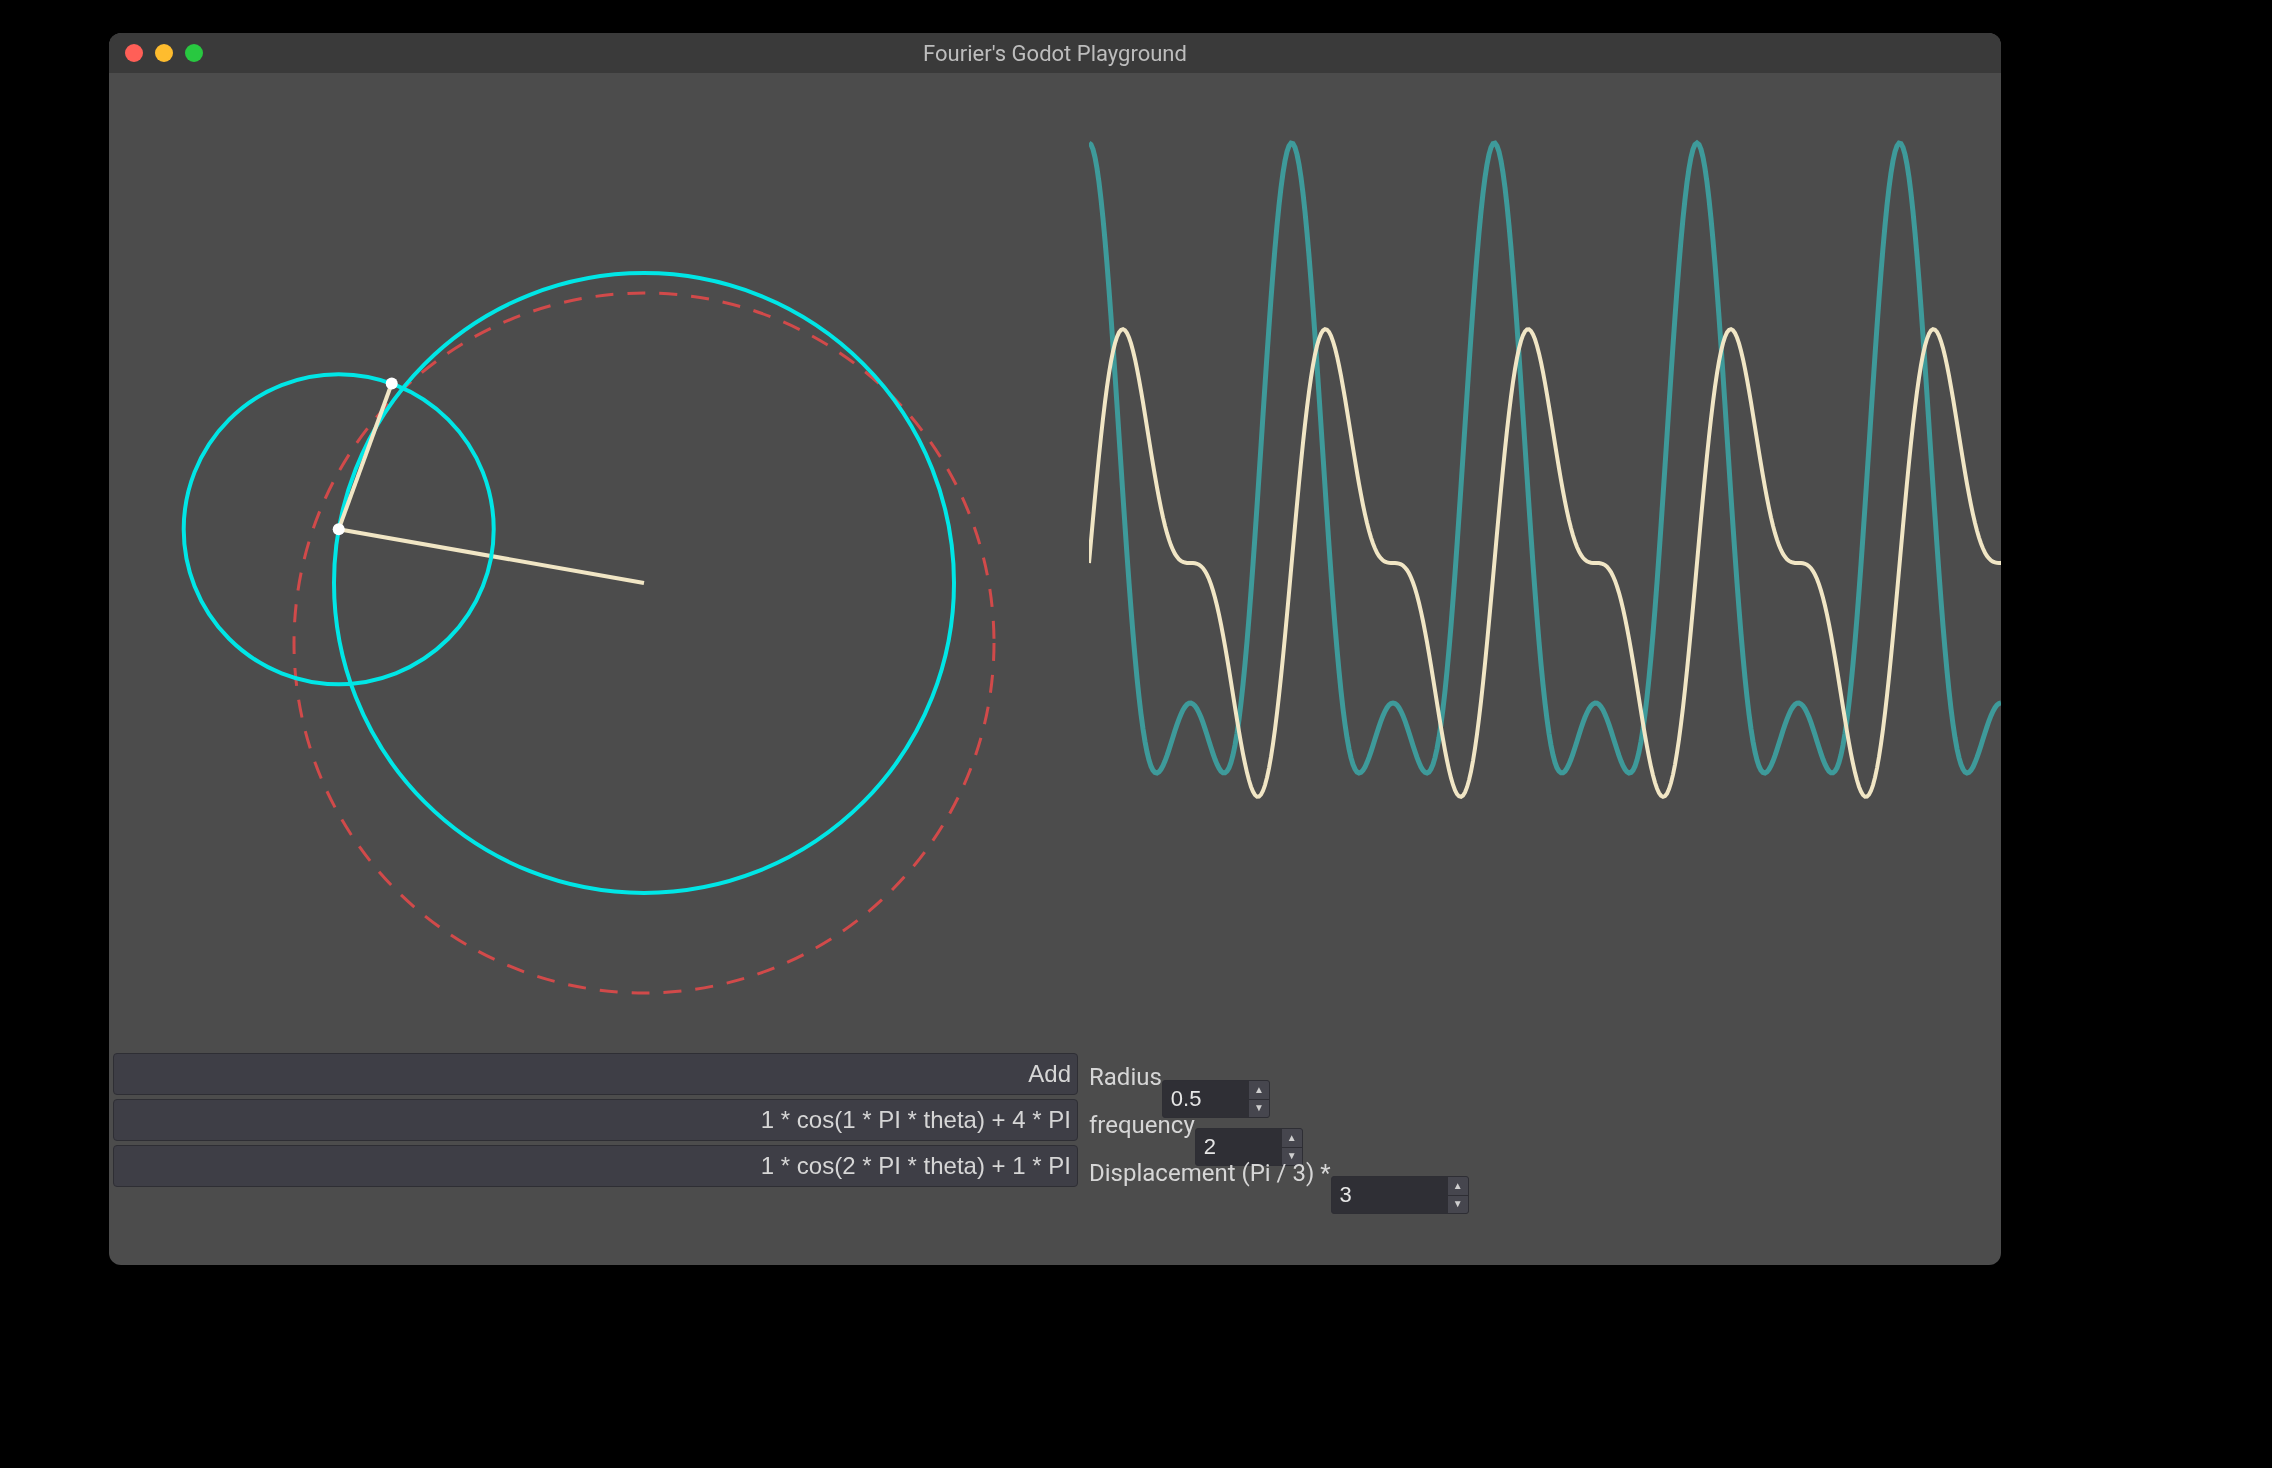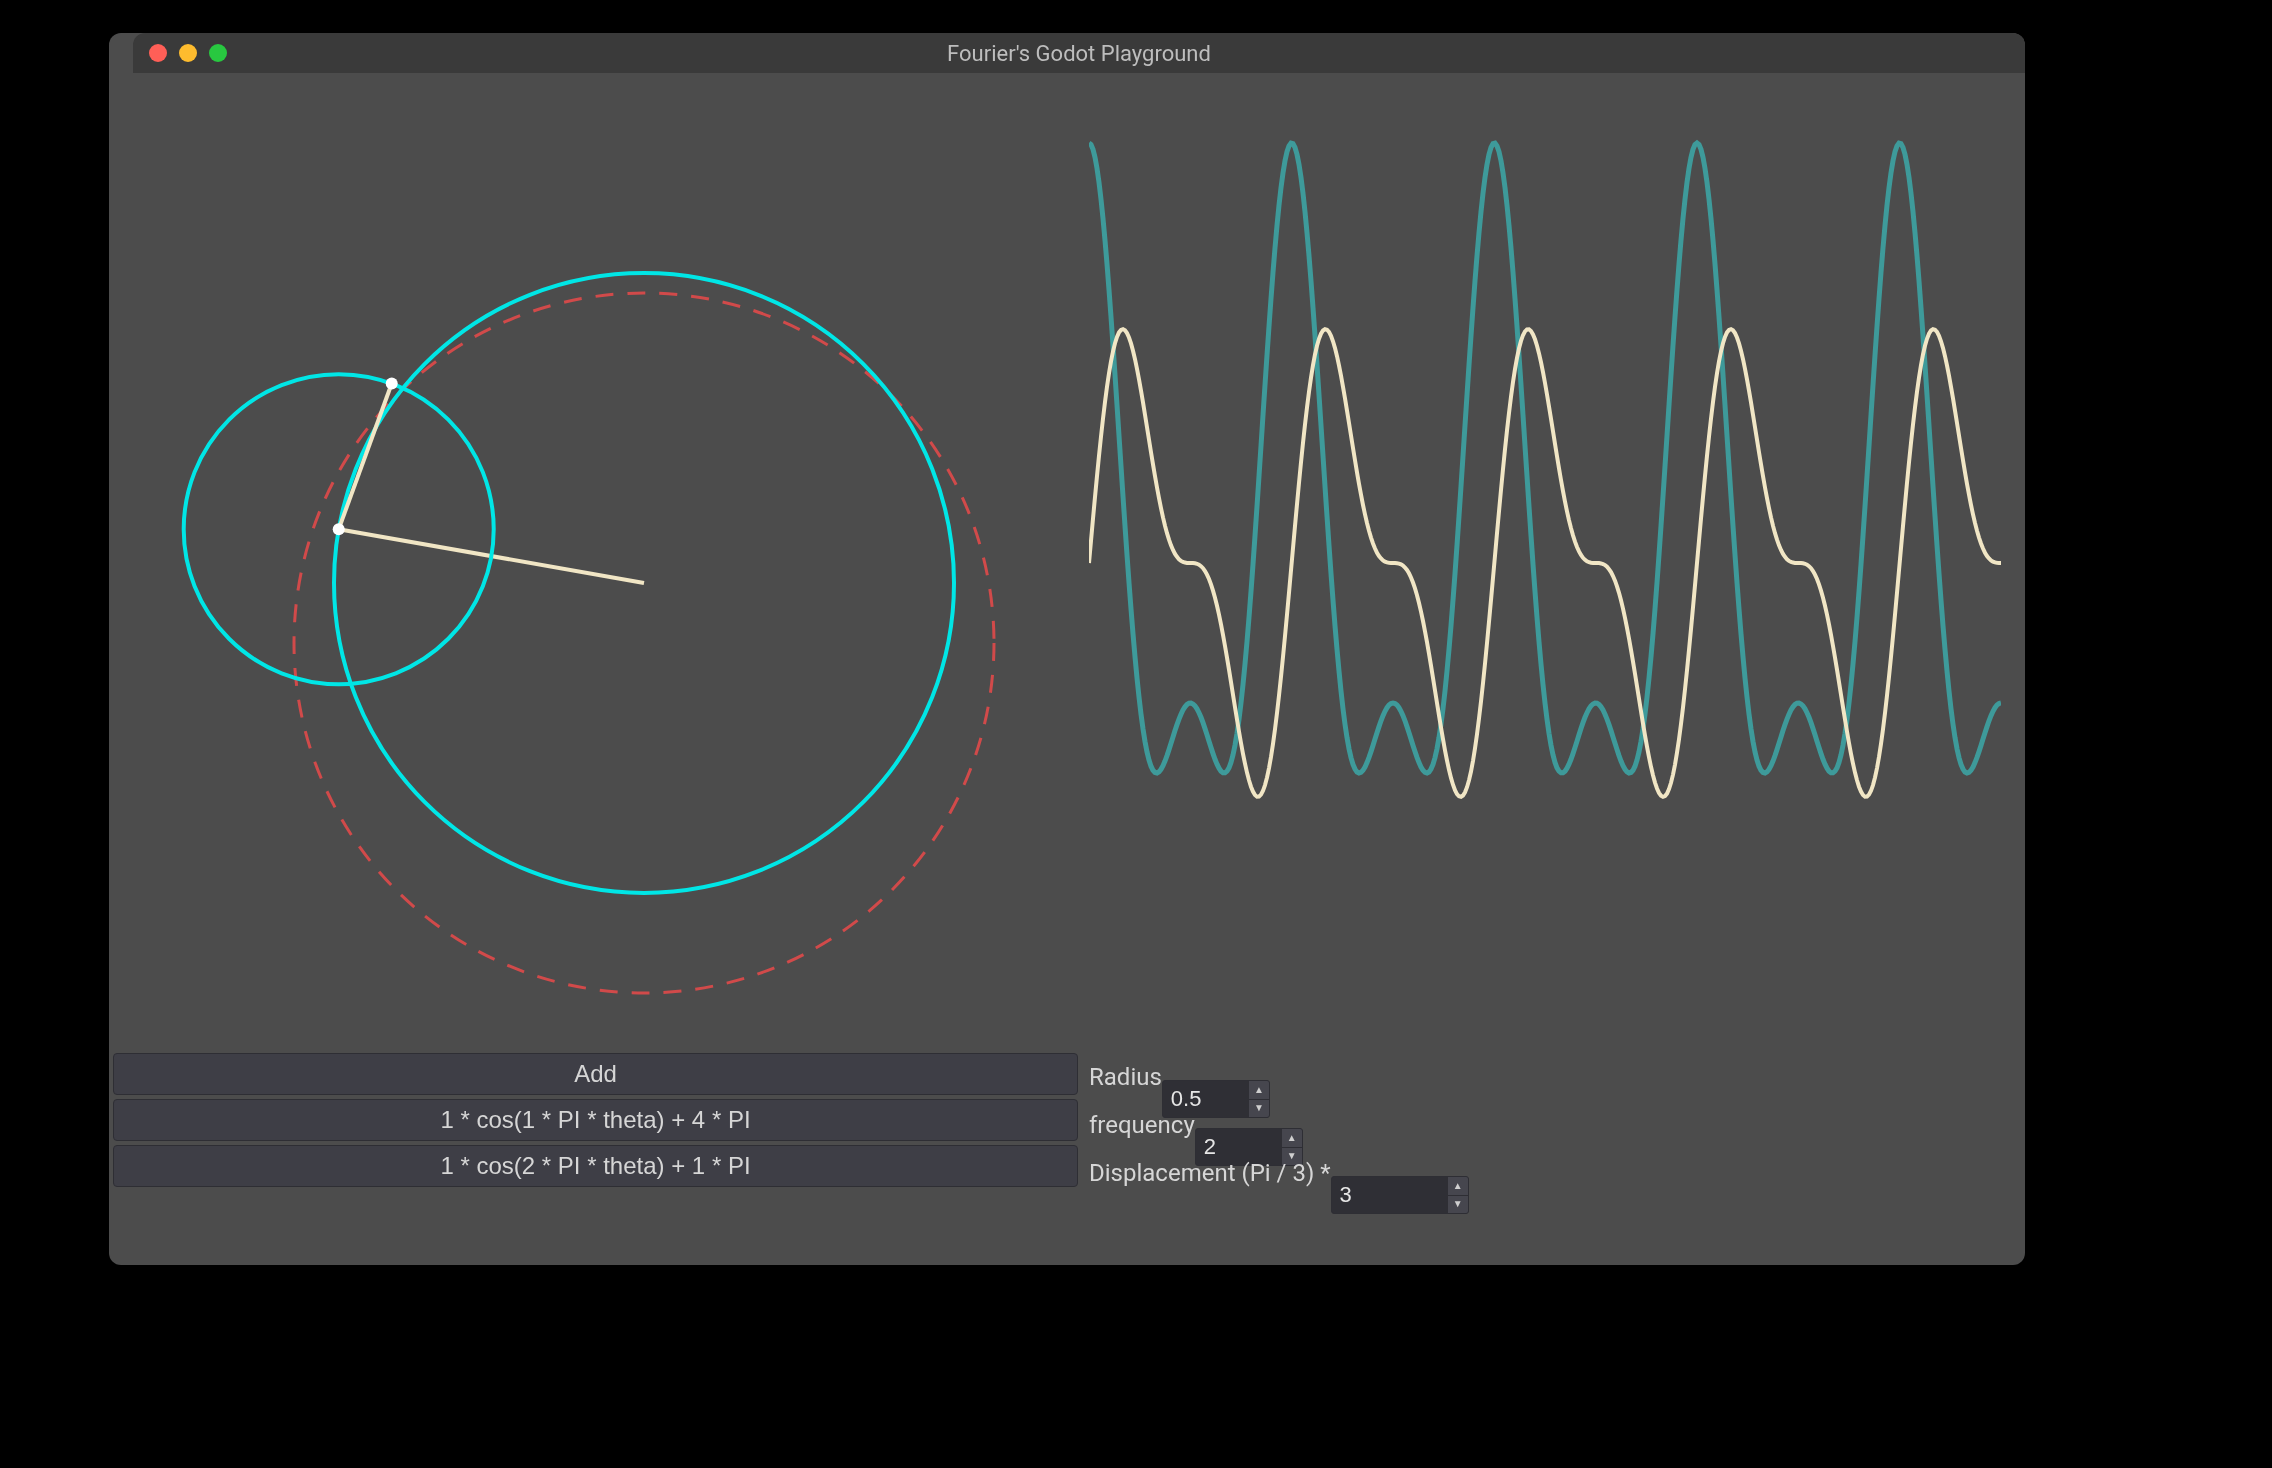--- a/index.html
+++ b/index.html
@@ -15,21 +15,20 @@
   .window {
     position: absolute;
     left: 109px;
     top: 33px;
     width: 1892px;
     height: 1232px;
     background: #4c4c4c;
     border-radius: 12px;
     box-shadow: 0 30px 80px rgba(0,0,0,0.6);
     overflow: hidden;
-    padding-left: 24px;
   }
   .titlebar {
     position: relative;
     height: 40px;
     background: #3a3a3a;
     display: flex;
     align-items: center;
     border-top-left-radius: 12px;
     border-top-right-radius: 12px;
   }
@@ -84,20 +83,21 @@
   .btn {
     background: #3e3e46;
     border: 1px solid #2e2e34;
     color: #d6d6d6;
     font-size: 24px;
     height: 42px;
     width: 100%;
     border-radius: 4px;
     cursor: pointer;
     margin-bottom: 4px;
+    text-align: right;
   }
   .row {
     display: flex;
     align-items: center;
     height: 48px;
     font-size: 24px;
     color: #d6d6d6;
   }
   .row label { white-space: nowrap; }
   .spin {

